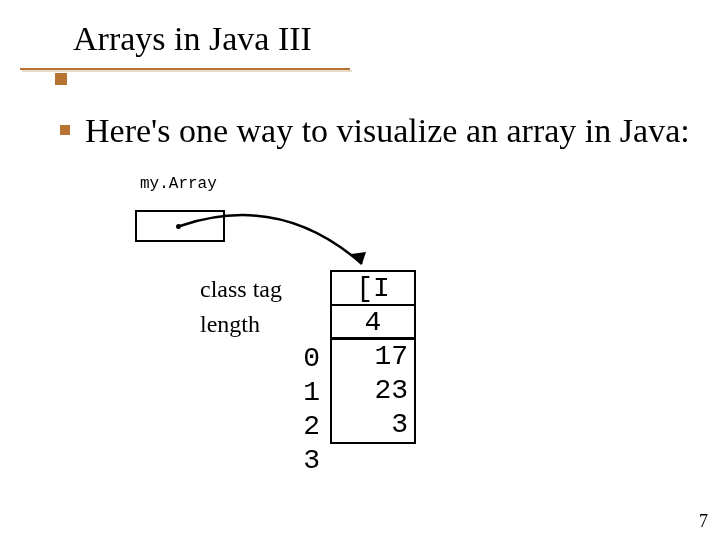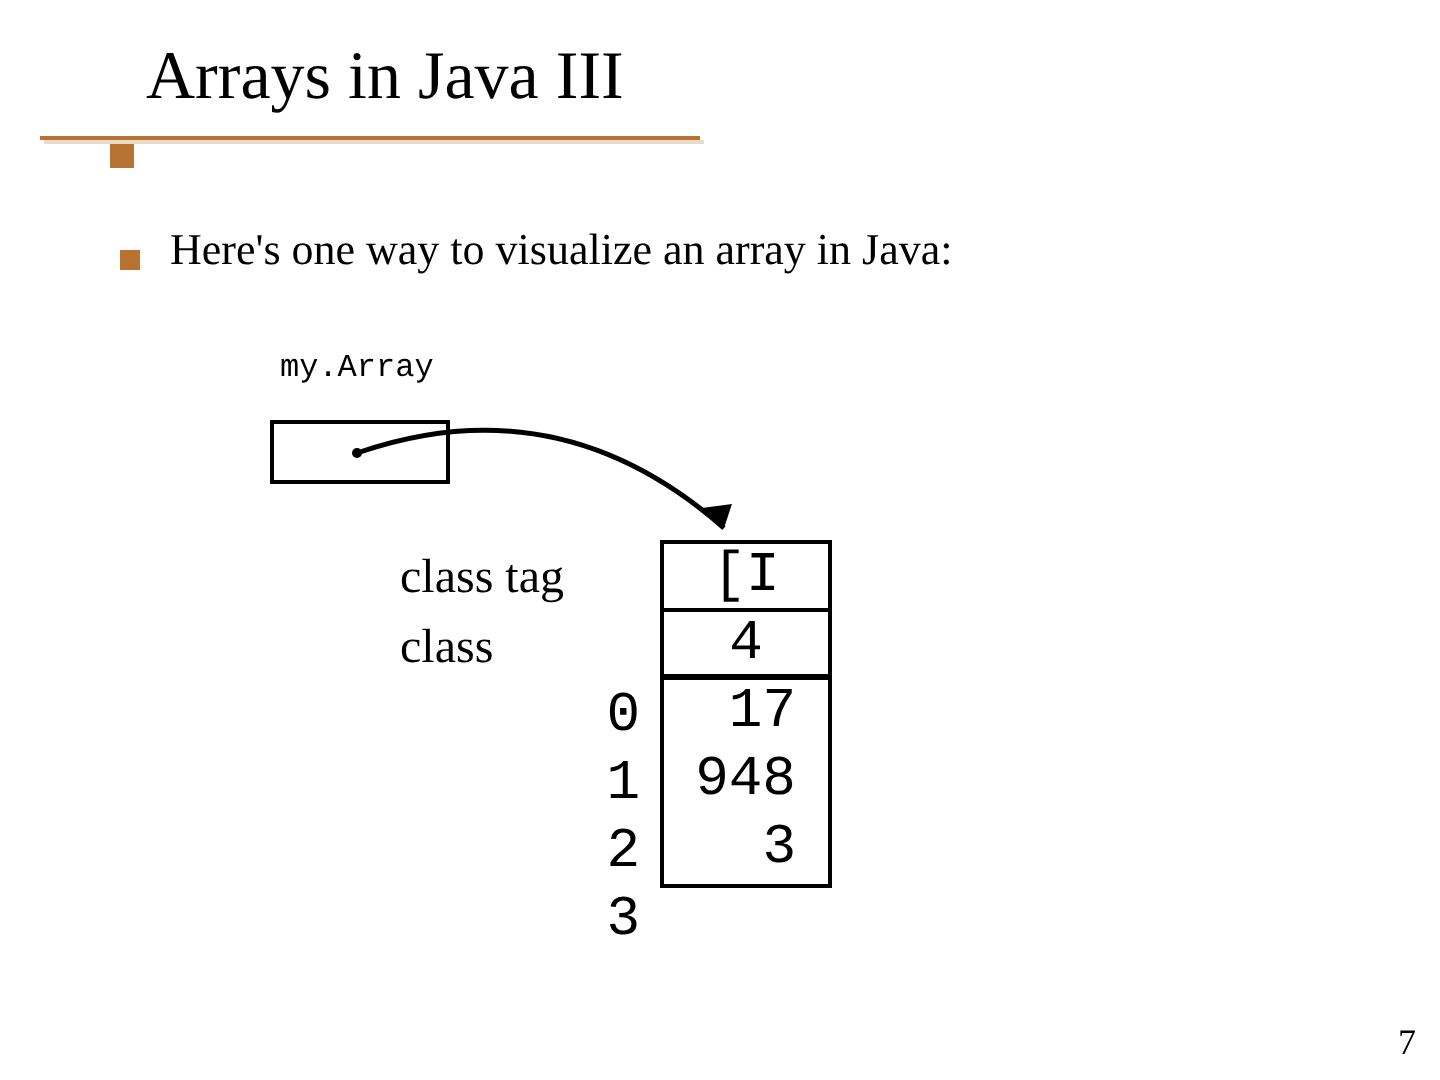--- a/index.html
+++ b/index.html
@@ -52,21 +52,21 @@
     top: 125px;
     left: 60px;
     width: 10px;
     height: 10px;
     background: #b87333;
   }
   .body-text {
     position: absolute;
     top: 112px;
     left: 85px;
-    font-size: 22px;
+    font-size: 34px;
     color: #000;
   }
   .var-label {
     position: absolute;
     top: 175px;
     left: 140px;
     font-family: "Courier New", Courier, monospace;
     font-size: 16px;
     color: #000;
   }
@@ -117,21 +117,21 @@
     left: 330px;
     top: 270px;
     border: 2.5px solid #000;
     width: 82px;
     font-family: "Courier New", Courier, monospace;
   }
   .table-cell {
     height: 34px;
     line-height: 34px;
     font-size: 28px;
-    padding-right: 16px;
+    padding-right: 6px;
     text-align: right;
     box-sizing: border-box;
   }
   .hdr-cell {
     text-align: center;
     padding-right: 0;
     border-bottom: 2px solid #000;
   }
   .thick-div {
     border-bottom: 3px solid #000;
@@ -160,28 +160,28 @@
 <div class="var-label">my.Array</div>
 <div class="var-box"></div>
 <div class="var-dot"></div>
 
 <svg class="arrow-svg">
   <path d="M 10 16 Q 110 -18 192 54" stroke="#000" stroke-width="2.5" fill="none"></path>
   <polygon points="192,54 181,44 196,42" fill="#000"></polygon>
 </svg>
 
 <div class="labels-col" style="top:276px">class tag</div>
-<div class="labels-col" style="top:311px">class</div>
+<div class="labels-col" style="top:311px">length</div>
 
 <div class="idx-col" style="top:343px">0</div>
 <div class="idx-col" style="top:377px">1</div>
 <div class="idx-col" style="top:411px">2</div>
 <div class="idx-col" style="top:445px">3</div>
 
 <div class="table-box">
   <div class="table-cell hdr-cell">[I</div>
   <div class="table-cell hdr-cell thick-div">4</div>
   <div class="table-cell">17</div>
-  <div class="table-cell">948</div>
+  <div class="table-cell">23</div>
   <div class="table-cell">3</div>
 </div>
 
 <div class="pagenum">7</div>
 
 </body></html>

